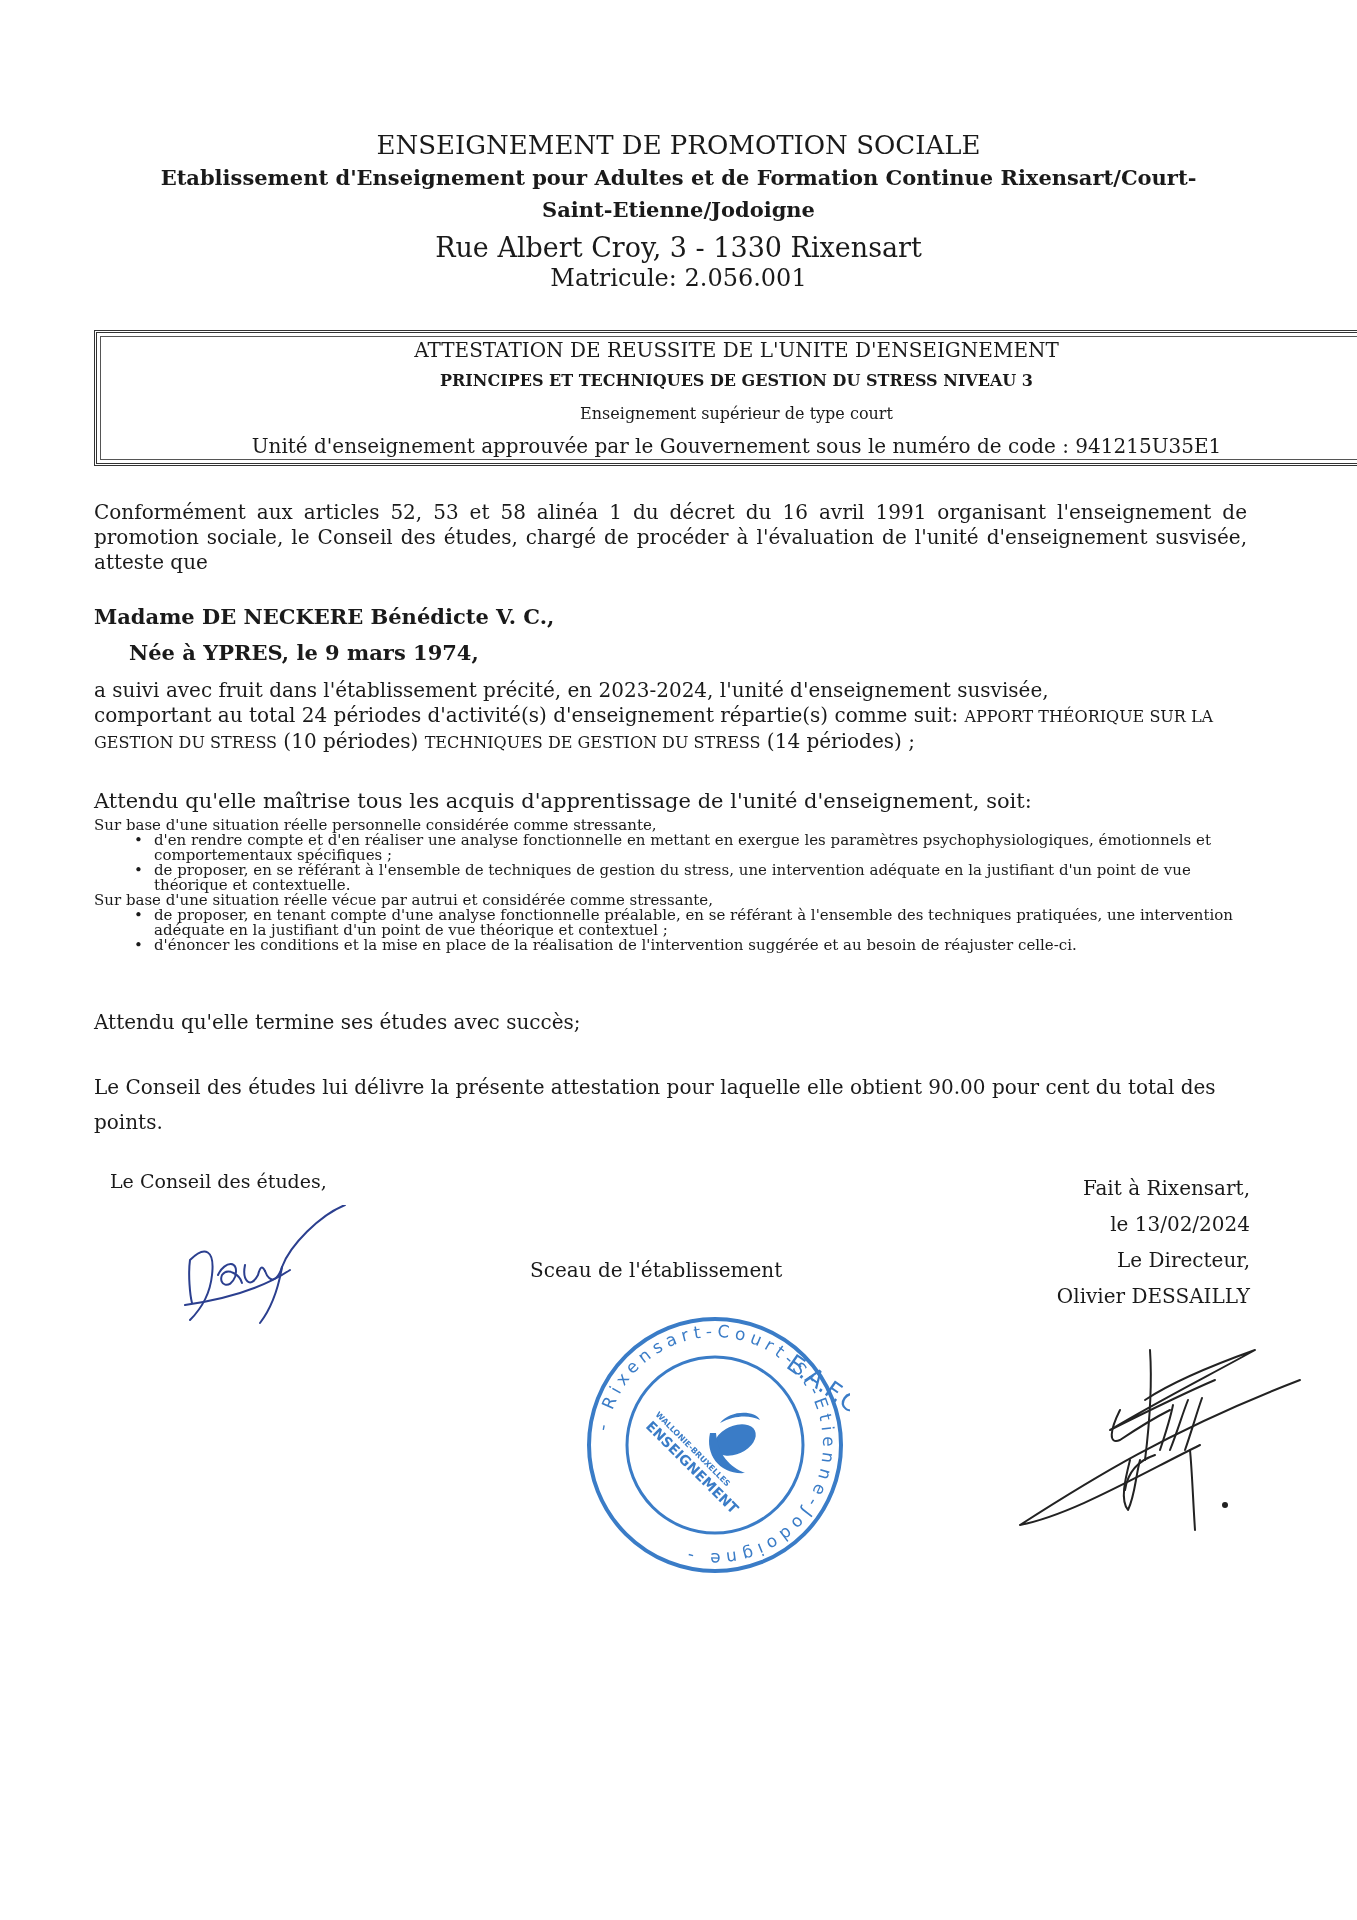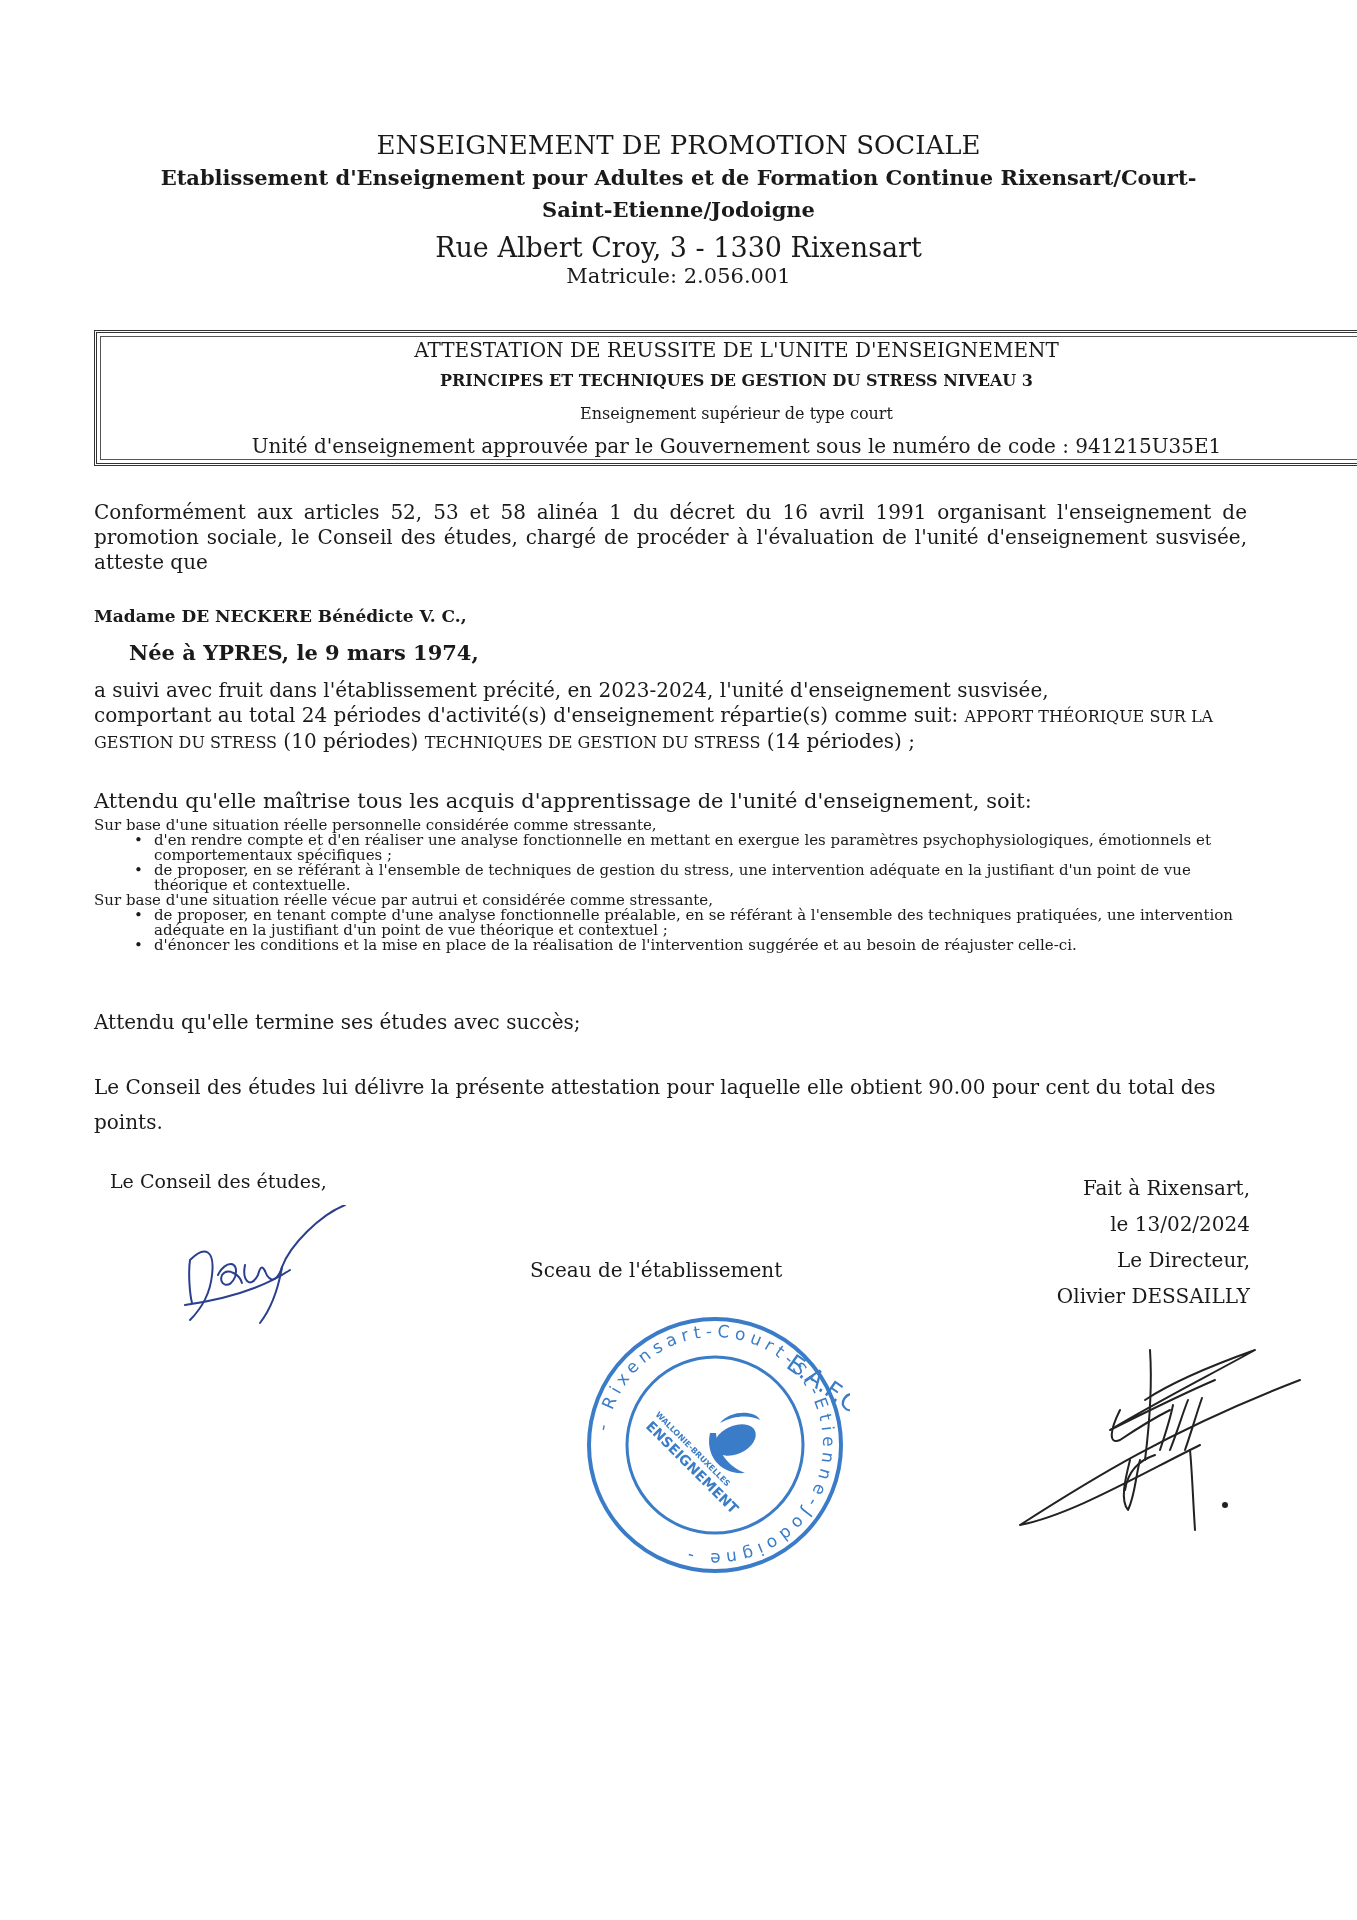--- a/index.html
+++ b/index.html
@@ -24,21 +24,21 @@
       position: absolute;
       left: 0; width: 1357px;
       text-align: center;
       white-space: nowrap;
     }
     .h1 { top: 92px; font-size: 31px; letter-spacing: 0.3px; font-weight: normal; }
     .h2 { top: 130px; font-size: 26px; font-weight: normal; }
     .h3 { top: 165px; font-size: 21px; font-weight: bold; }
     .h4 { top: 197px; font-size: 21px; font-weight: bold; }
     .h5 { top: 232px; font-size: 27px; }
-    .h6 { top: 264px; font-size: 21px; }
+    .h6 { top: 264px; font-size: 24px; }
 
     .box {
       position: absolute;
       left: 94px; top: 330px;
       width: 1285px; height: 136px;
       border: 3px double #333;
       outline: 1px solid #555;
       outline-offset: -7px;
       box-sizing: border-box;
     }
@@ -54,21 +54,21 @@
     .b4 { top: 101px; font-size: 20px; }
 
     .para {
       position: absolute;
       left: 94px; width: 1153px;
       font-size: 20px;
       line-height: 25px;
     }
     .justify { text-align: justify; text-align-last: left; }
     .p1 { top: 500px; }
-    .p-name { top: 604px; font-size: 17px; font-weight: bold; }
+    .p-name { top: 604px; font-size: 21px; font-weight: bold; }
     .p-born { top: 640px; font-size: 21px; font-weight: bold; margin-left: 35px; }
     .p2 { top: 678px; line-height: 25px; }
     .p2 .sc { font-size: 16px; }
     .p3 { top: 789px; font-size: 21px; }
     .acquis {
       position: absolute;
       left: 94px; width: 1153px;
       top: 818px;
       font-size: 15px;
       line-height: 15px;

